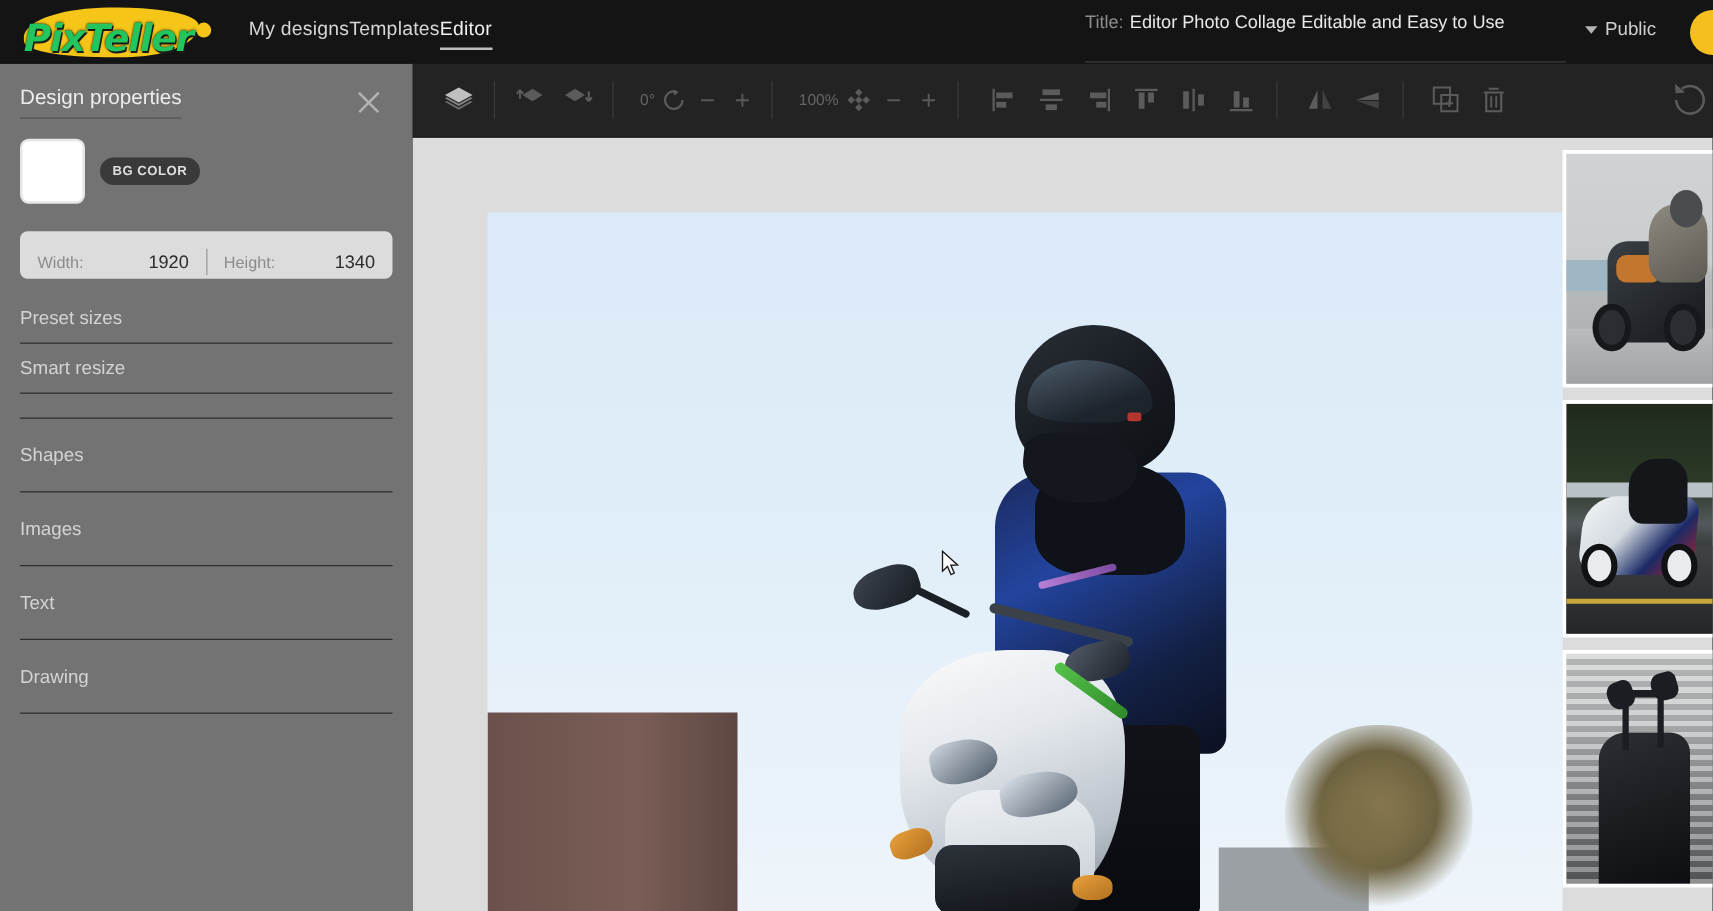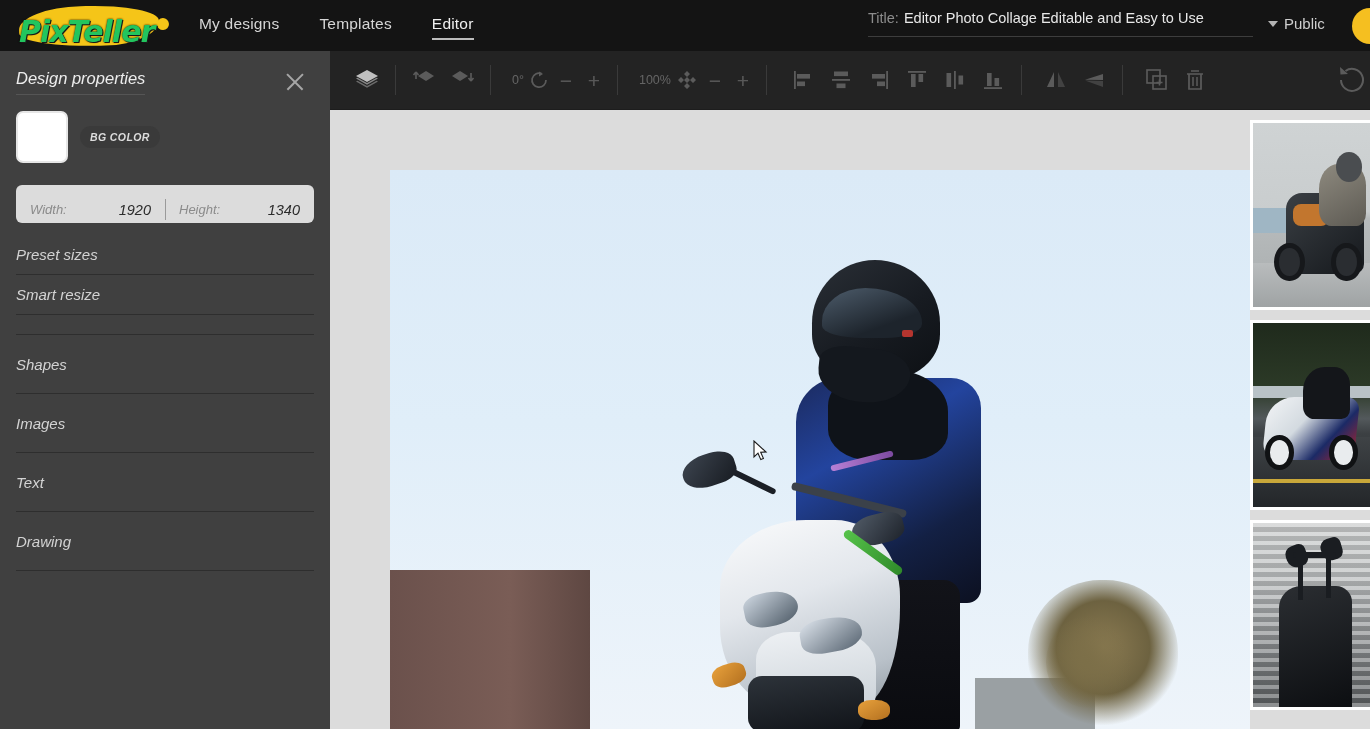--- a/index.html
+++ b/index.html
@@ -13,45 +13,45 @@
   .logo { position:relative; margin-left:13px; width:150px; height:44px;
     display:flex; align-items:center; }
   .logo-brush { position:absolute; left:6px; top:2px; width:140px; height:40px;
     background:#f5c518; border-radius:46% 54% 40% 60% / 58% 42% 62% 38%;
     transform:rotate(-1.5deg); }
   .logo-brush:after { content:""; position:absolute; right:-10px; top:14px;
     width:12px; height:12px; background:#f5c518; border-radius:50%; }
   .logo-text { position:relative; z-index:2; font-size:30px; font-weight:bold;
     color:#22c55e; font-style:italic; letter-spacing:-1px; padding-left:6px;
     text-shadow:0 0 2px #000,1px 1px 0 #222; font-family:"DejaVu Sans", sans-serif;margin-top:12px; }
-  .navlinks { display:flex; align-items:flex-start; margin-left:36px; gap:40px; }
+  .navlinks { display:flex; align-items:flex-start; margin-left:36px; }
   .navlink { color:#d6d6d6; font-size:15.5px; letter-spacing:.2px;
     padding-bottom:4px; cursor:pointer; position:relative; }
   .navlink.active { color:#f0f0f0; }
   .navlink.active:after { content:""; position:absolute; left:0; right:0;
     bottom:-3px; height:1.5px; background:#bdbdbd; }
 
   .title-wrap { position:absolute; left:868px; top:10px; width:385px;
     display:flex; align-items:baseline; border-bottom:1px solid #3d3d3d;
-    padding-bottom:10px; overflow:hidden; }
+    padding-bottom:23px; overflow:hidden; }
   .title-label { color:#8d8d8d; font-size:14.5px; flex:0 0 auto; margin-right:5px; }
   .title-value { color:#e8e8e8; font-size:14.5px; white-space:nowrap;
     overflow:hidden; flex:1 1 auto; background:transparent; border:none;
     outline:none; font-family:"Liberation Sans", sans-serif; }
   .visibility { position:absolute; left:1268px; top:15px; display:flex;
     align-items:center; gap:6px; cursor:pointer; }
   .caret-down { width:0;height:0;border-left:5px solid transparent;
     border-right:5px solid transparent;border-top:6px solid #b4b4b4; }
   .visibility-text { color:#cfcfcf; font-size:15px; }
   .avatar { position:absolute; left:1352px; top:8px; width:36px; height:36px;
     border-radius:50%; background:#f5bf20; cursor:pointer; }
 
   
   .sidebar { position:absolute; left:0; top:51px; width:330px; height:678px;
-    background:#404040; z-index:20;font-style:italic; }
+    background:#737373; z-index:20; }
   .sb-head { display:flex; align-items:center; justify-content:space-between;
     padding:18px 24px 0 16px; }
   .sb-title { color:#ededed; font-size:16.5px; border-bottom:1px solid #555;
     padding-bottom:6px; }
   .close-x { width:22px; height:22px; position:relative; cursor:pointer; opacity:.75; }
   .close-x:before,.close-x:after { content:""; position:absolute; left:0; top:10px;
     width:22px; height:1.5px; background:#c9c9c9; }
   .close-x:before { transform:rotate(45deg); }
   .close-x:after { transform:rotate(-45deg); }
 

